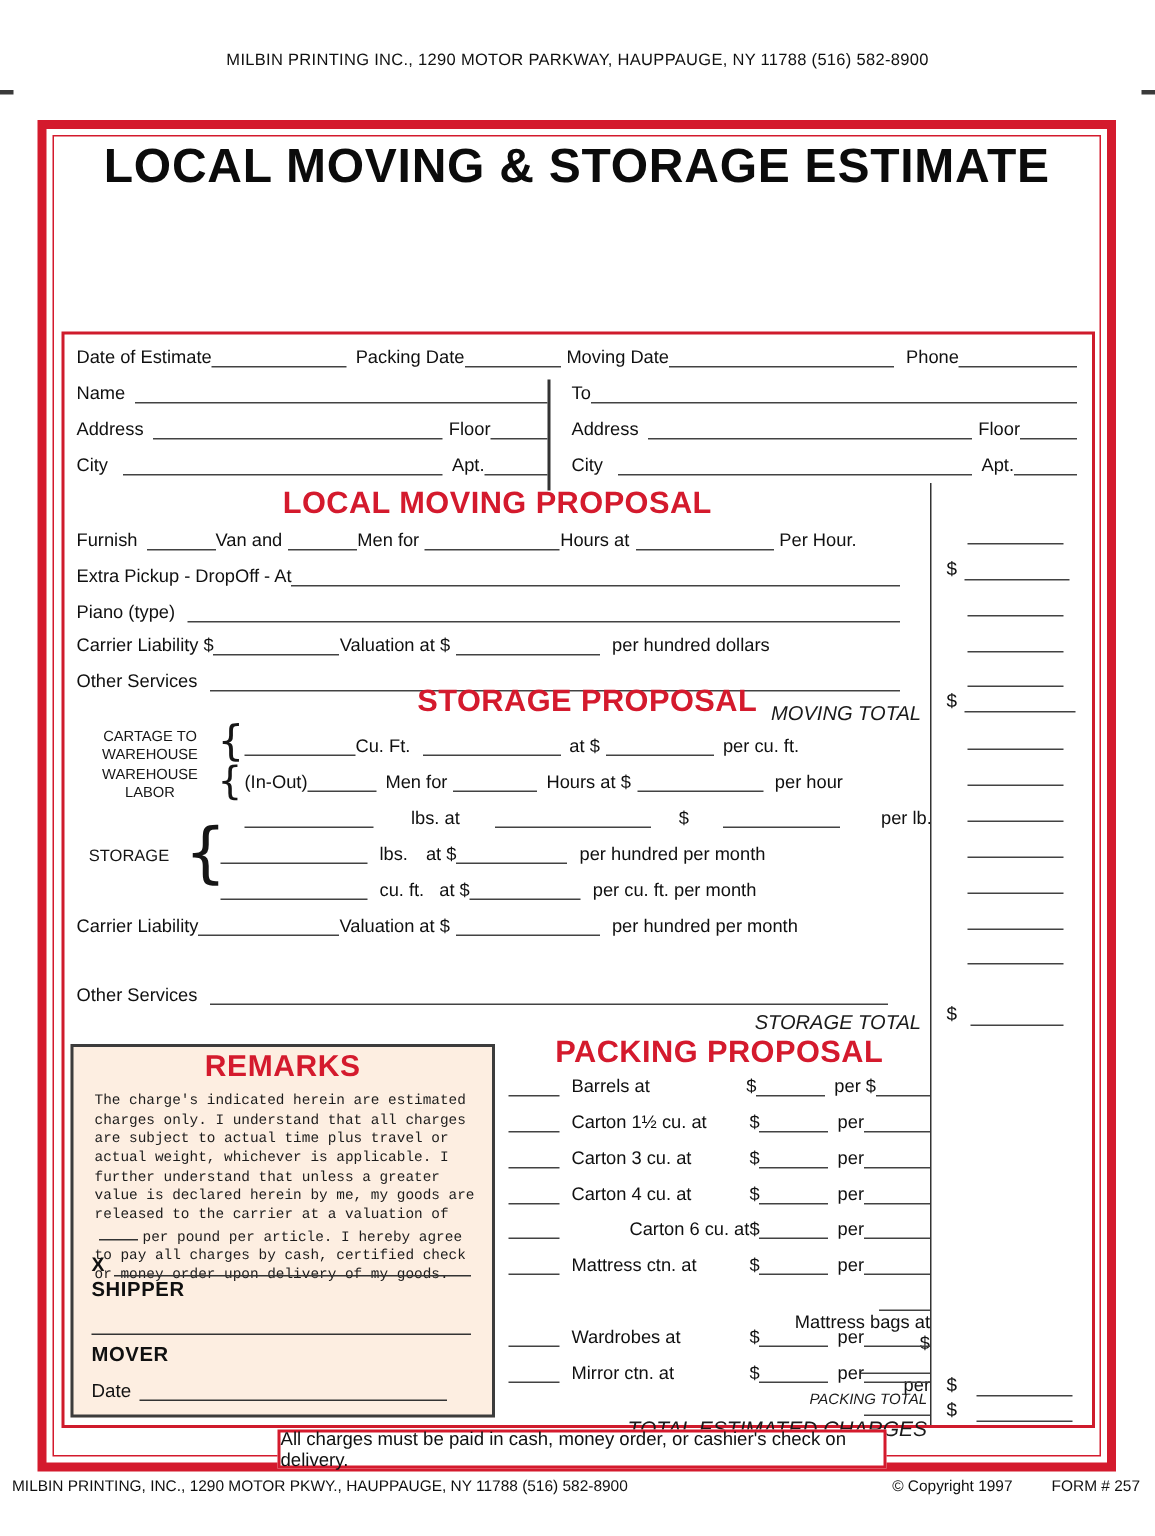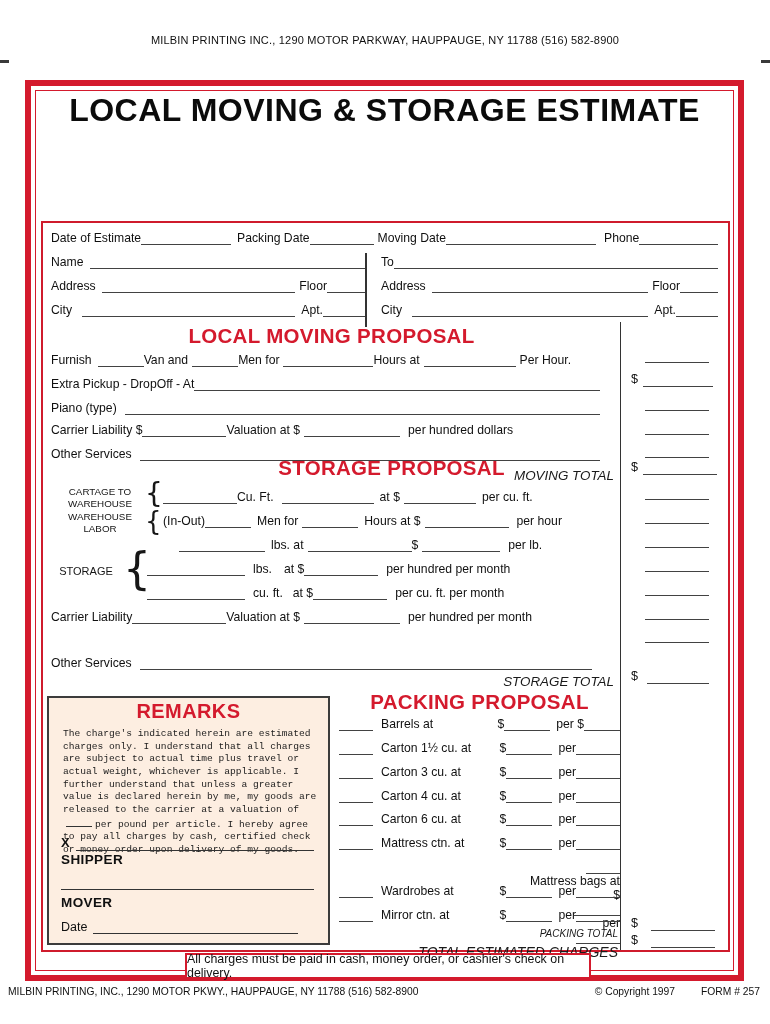--- a/index.html
+++ b/index.html
@@ -187,21 +187,21 @@
       <div class="brace" style="left:102px;top:186px;font-size:26px;">{</div>
       <div class="frow" style="left:120px;top:192px;">
         <span class="t">(In-Out)</span>
         <span class="ln" style="width:46px"></span>
         <span class="t m6">Men for</span>
         <span class="ln m4" style="width:56px"></span>
         <span class="t m6">Hours at $</span>
         <span class="ln m4" style="width:84px"></span>
         <span class="t m8">per hour</span>
       </div>
-      <div class="frow" style="left:136px;top:216px;">
+      <div class="frow" style="left:120px;top:216px;gap:19px;">
         <span class="ln" style="width:86px"></span>
         <span class="t m6">lbs. at</span>
         <span class="ln m4" style="width:104px"></span>
         <span class="t">$</span>
         <span class="ln m4" style="width:78px"></span>
         <span class="t m8">per lb.</span>
       </div>
 
       <div class="slabel" style="left:8px;top:243px;width:70px;font-size:11px;">STORAGE</div>
       <div class="brace" style="left:80px;top:225px;font-size:44px;">{</div>
@@ -282,21 +282,21 @@
           <span class="ln" style="width:44px"></span>
         </div>
         <div class="frow" style="left:0;right:0;top:99px;">
           <span class="ln" style="width:34px"></span>
           <span class="t m8" style="flex:1;">Carton 4 cu. at</span>
           <span class="t">$</span>
           <span class="ln" style="width:46px"></span>
           <span class="t m6">per</span>
           <span class="ln" style="width:44px"></span>
         </div>
-        <div class="frow" style="left:0;right:0;top:122px;">
+        <div class="frow" style="left:0;right:0;top:122px;text-align:right;">
           <span class="ln" style="width:34px"></span>
           <span class="t m8" style="flex:1;">Carton 6 cu. at</span>
           <span class="t">$</span>
           <span class="ln" style="width:46px"></span>
           <span class="t m6">per</span>
           <span class="ln" style="width:44px"></span>
         </div>
         <div class="frow" style="left:0;right:0;top:146px;">
           <span class="ln" style="width:34px"></span>
           <span class="t m8" style="flex:1;">Mattress ctn. at</span>

